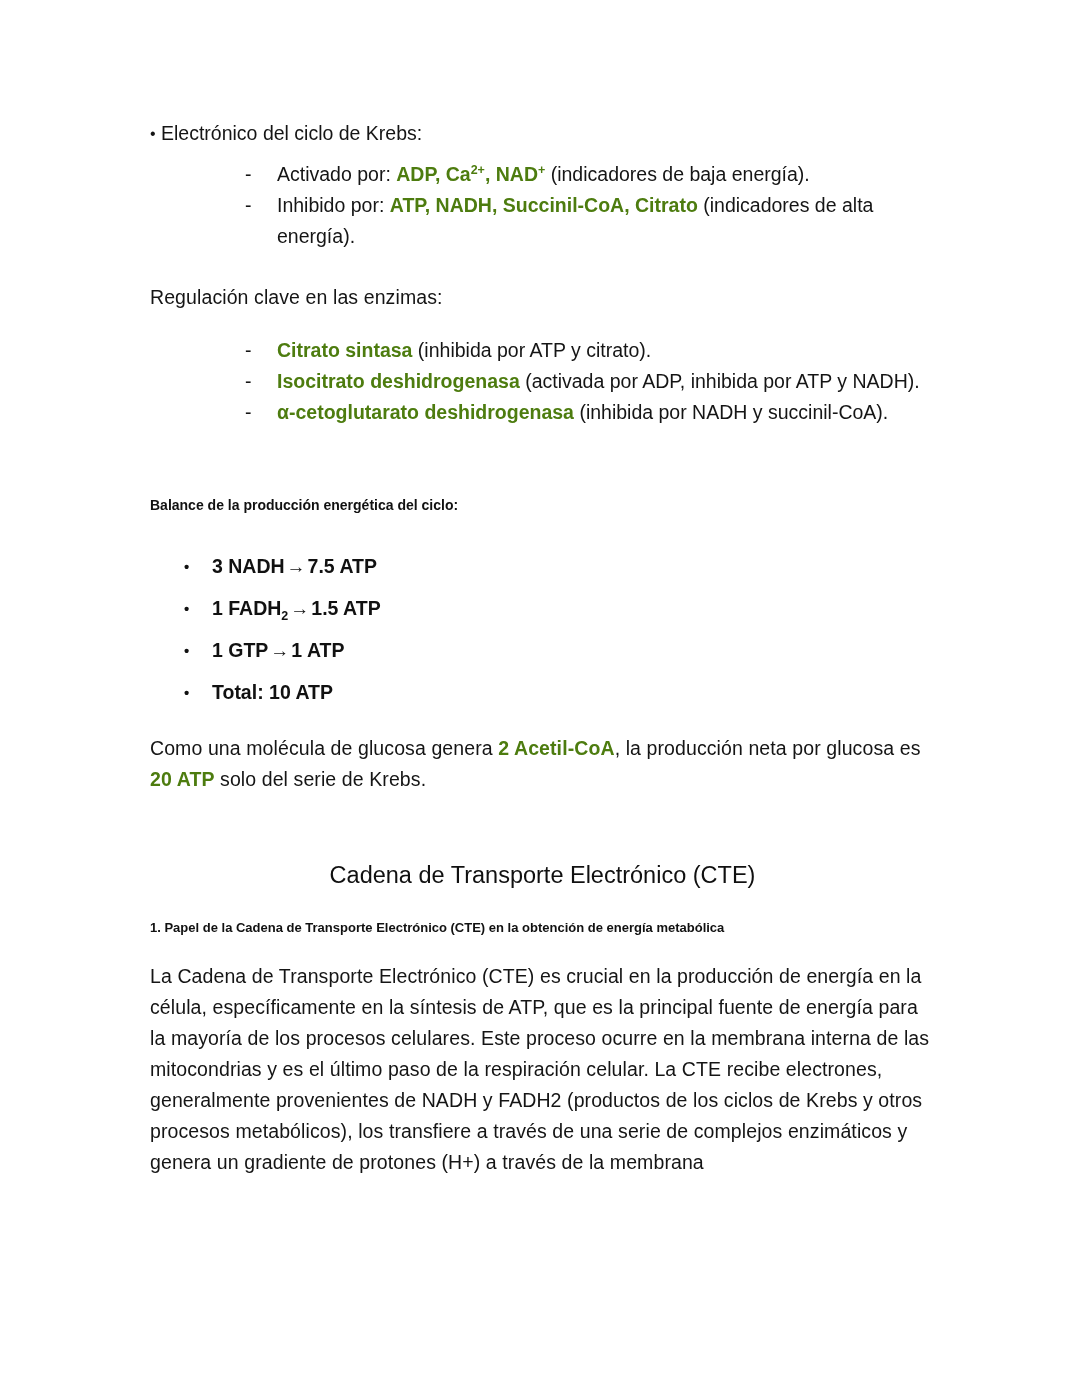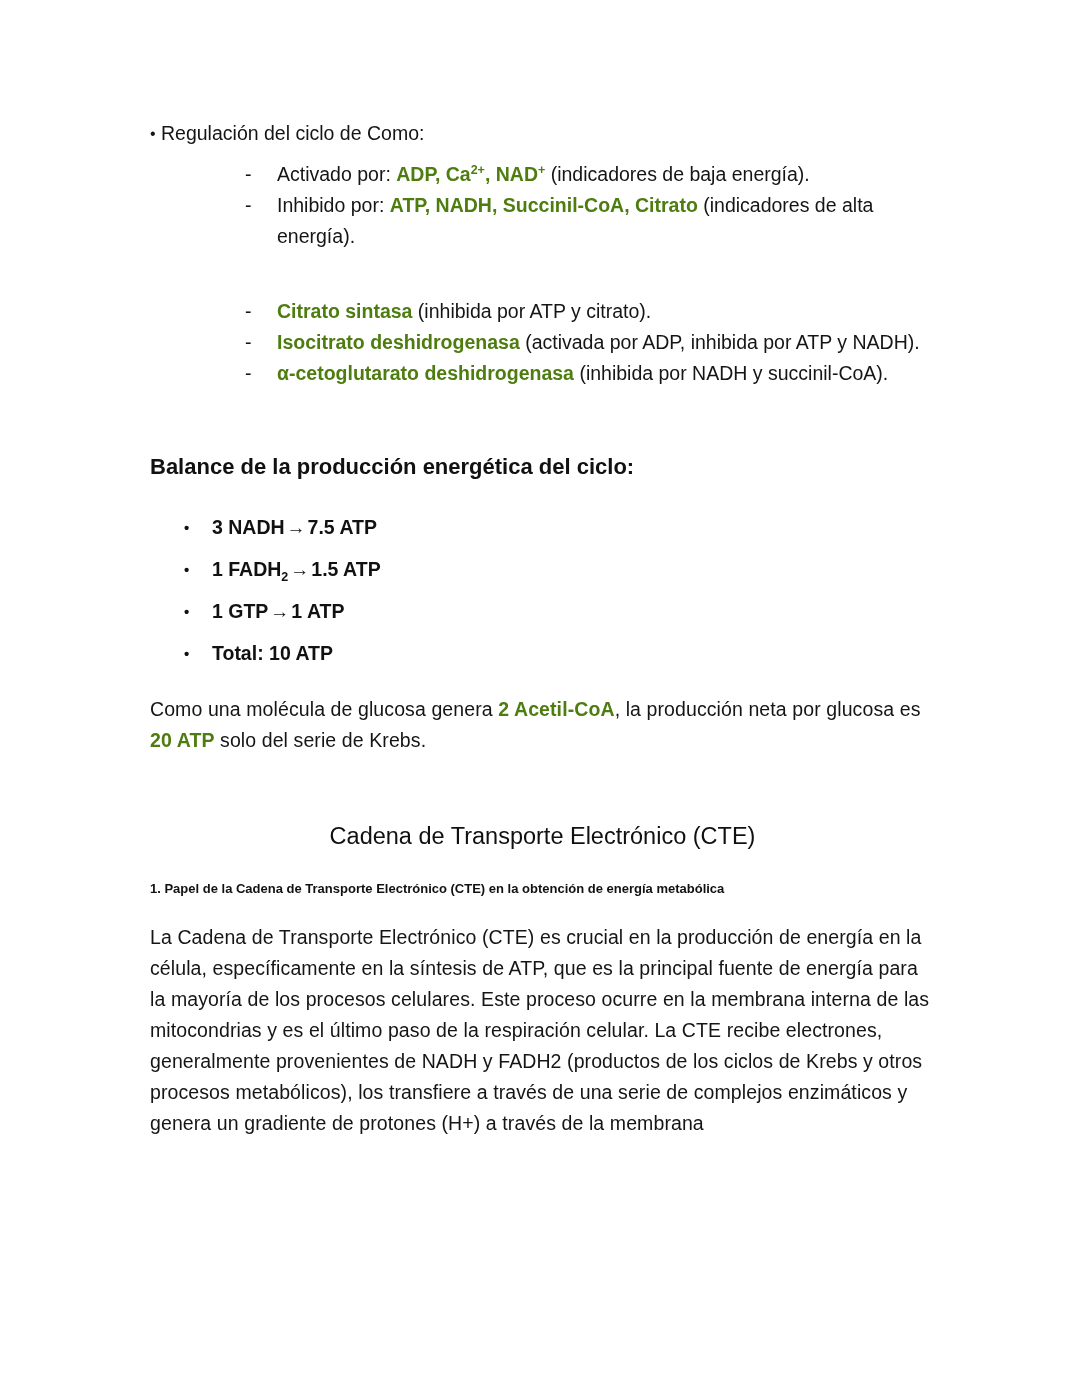--- a/index.html
+++ b/index.html
@@ -124,56 +124,57 @@
     margin: 0 0 22px 0;
   }
   .h-sub {
     font-size: 13px;
     line-height: 30px;
     font-weight: bold;
     color: #111111;
     margin: 0 0 18px 0;
   }
   .h-bold-line {
-    font-size: 22px;
+    font-size: 14px;
     line-height: 31px;
     font-weight: bold;
     color: #111111;
     margin: 0 0 16px 0;
   }
 
   .gap-sm  { height: 14px; }
   .gap-md  { height: 30px; }
   .gap-lg  { height: 48px; }
   .gap-xl  { height: 62px; }
 </style>
 </head>
 <body>
 
 <div class="page">
   <div class="content">
 
     <div class="bullet-top">
       <span class="dot">•</span>
-      <span>Regulación del ciclo de Como:</span>
+      <span>Electrónico del ciclo de Krebs:</span>
     </div>
 
     <ul class="dash-list">
       <li>
         <span class="dash">-</span>
         <span><span>Activado por: </span><b><span>ADP, Ca</span><sup>2+</sup><span>, NAD</span><sup>+</sup></b><span> (indicadores de baja energía).</span></span>
       </li>
       <li>
         <span class="dash">-</span>
         <span><span>Inhibido por: </span><b>ATP, NADH, Succinil-CoA, Citrato</b><span> (indicadores de alta energía).</span></span>
       </li>
     </ul>
 
     <div class="gap-md"></div>
 
+    <p class="para tight">Regulación clave en las enzimas:</p>
 
     <div class="gap-sm"></div>
 
     <ul class="dash-list">
       <li>
         <span class="dash">-</span>
         <span><b>Citrato sintasa</b><span> (inhibida por ATP y citrato).</span></span>
       </li>
       <li>
         <span class="dash">-</span>

